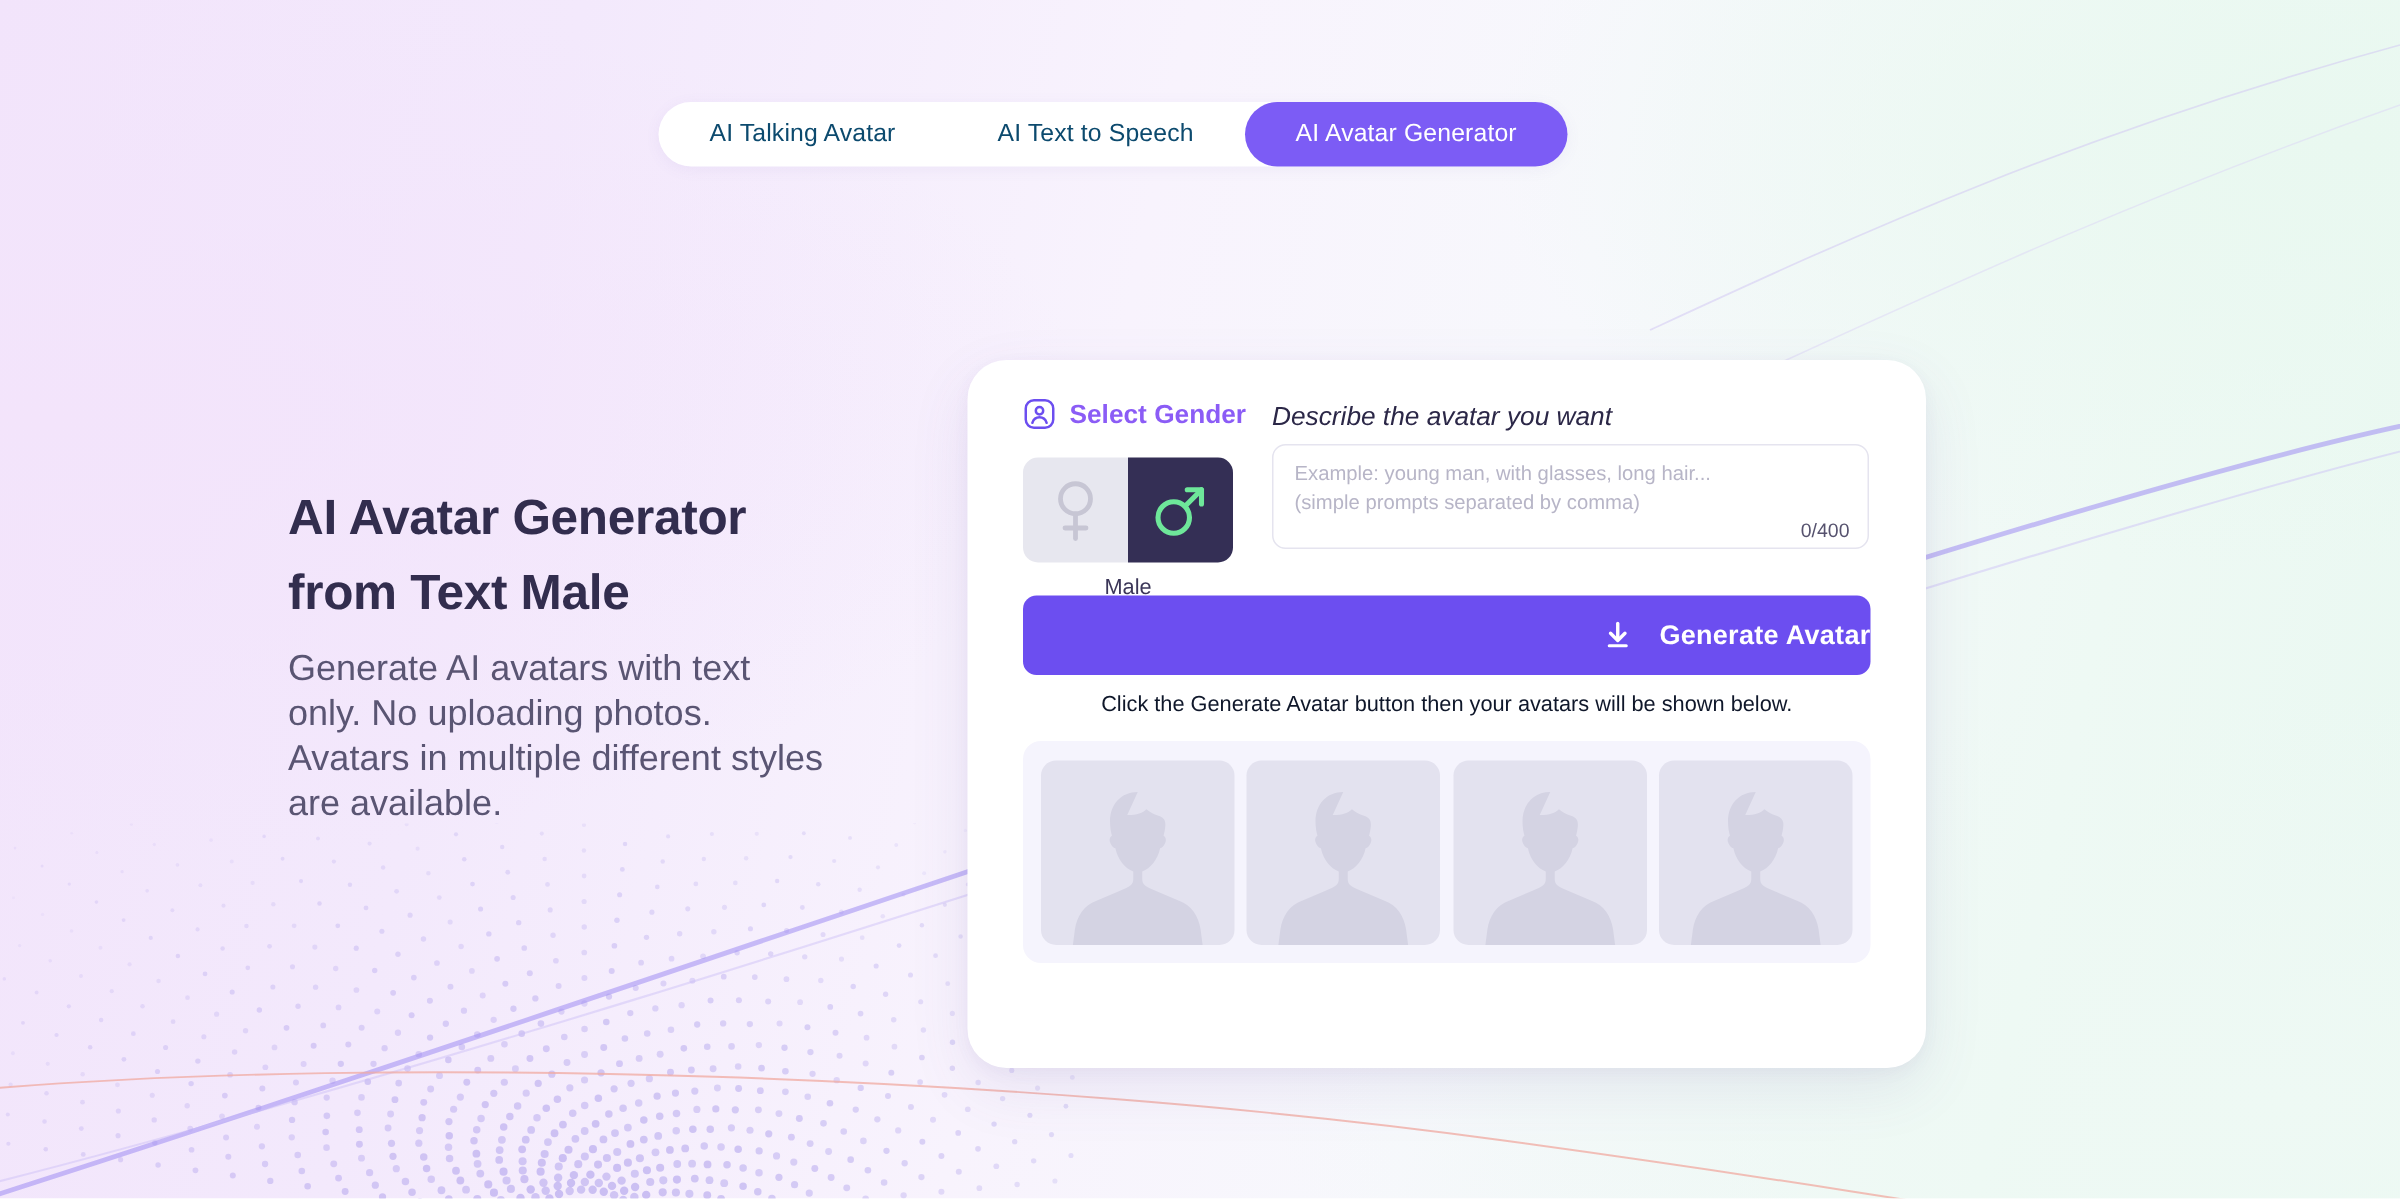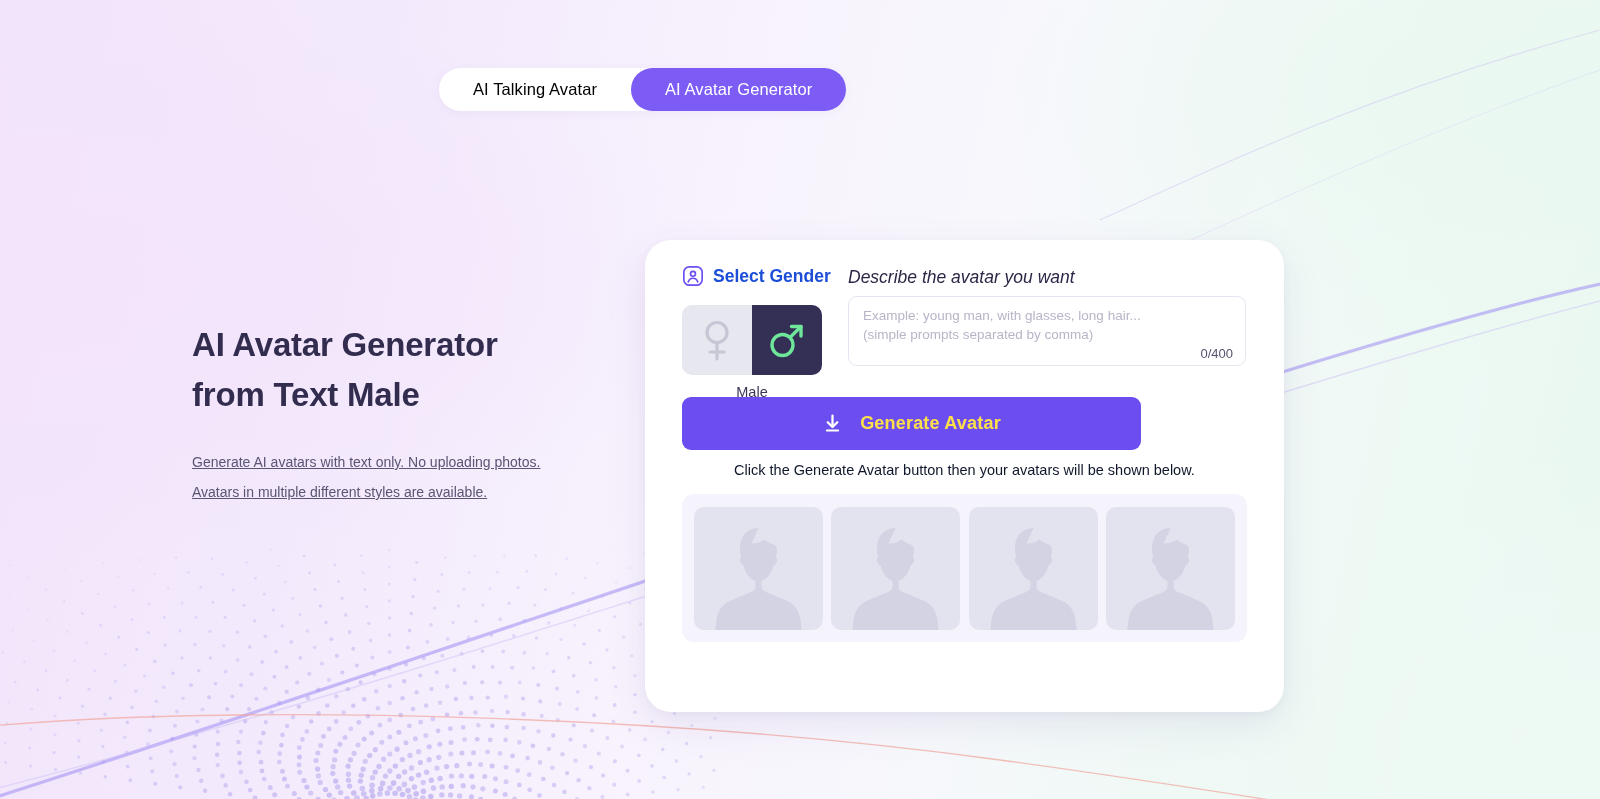--- a/index.html
+++ b/index.html
@@ -46,67 +46,66 @@
     border-radius: 22px;
     display: flex;
     align-items: center;
     box-shadow: 0 2px 10px rgba(120,100,190,.07);
   }
   .tab {
     height: 43px;
     display: flex; align-items: center; justify-content: center;
     padding: 0 34px;
     font-size: 16.5px;
-    color: #000000;
+    color: #0c4a6e;
     border-radius: 22px;
     white-space: nowrap;
     cursor: pointer;
     letter-spacing: .1px;
   }
   .tab.active {
     background: #7c5cf5;
     color: #ffffff;
   }
 
   
   #hero { position: absolute; left: 192px; top: 320px; width: 360px; }
   #hero-title {
     font-size: 33px;
     line-height: 50px;
     font-weight: bold;
     color: #322d4e;
     letter-spacing: -.2px;
   }
   #hero-sub {
-    margin-top: 27px;
-    font-size: 14px;
+    margin-top: 11px;
+    font-size: 24px;
     line-height: 30px;
     color: #5a5573;
-    text-decoration: underline;
   }
 
   
   #card {
     position: absolute;
     left: 645px; top: 240px;
     width: 639px; height: 472px;
     background: #ffffff;
     border-radius: 26px;
     box-shadow: 0 14px 40px rgba(98,80,160,.10), 0 3px 10px rgba(98,80,160,.05);
   }
 
   
   #card-head {
     position: absolute; left: 37px; top: 25px;
     display: flex; align-items: center;
   }
   #gender-icon { width: 22px; height: 22px; display: block; }
   #gender-head-label {
     margin-left: 9px;
-    font-size: 17.5px; font-weight: bold; color: #1d4ed8;
+    font-size: 17.5px; font-weight: bold; color: #8b5cf6;
     white-space: nowrap;
   }
   #prompt-head-label {
     position: absolute; left: 203px; top: 27px;
     font-size: 17.5px; color: #2b2747;
     white-space: nowrap;
     font-style: italic;
   }
 
   
@@ -153,26 +152,26 @@
   }
   #prompt-input::placeholder { color: #b7b5c7; }
   #char-counter {
     position: absolute; right: 12px; bottom: 4px;
     font-size: 13px; color: #56526e;
   }
 
   
   #generate-button {
     position: absolute; left: 37px; top: 157px;
-    width: 459px; height: 53px;
+    width: 565px; height: 53px;
     background: #6c4ef0;
     border: 0; border-radius: 9px;
-    display: flex; align-items: center; justify-content: center;
+    display: flex; align-items: center; justify-content: flex-end;
     cursor: pointer;
-    color: #fde047;
+    color: #ffffff;
   }
   #download-icon { width: 21px; height: 21px; display: block; }
   #generate-label {
     margin-left: 17px;
     font-size: 18px; font-weight: bold; letter-spacing: .2px;
   }
 
   #hint-text {
     position: absolute; left: 37px; top: 222px;
     width: 565px; text-align: center;
@@ -879,20 +878,21 @@
   <svg class="deco" id="deco-curves" viewBox="0 0 1600 799">
     <path d="M -10 799 C 300 700 700 560 1100 430 C 1340 352 1520 300 1620 280" fill="none" stroke="#9f8cf2" stroke-width="3.2" opacity=".55"></path>
     <path d="M -10 790 C 320 706 720 572 1120 444 C 1350 370 1530 318 1620 296" fill="none" stroke="#c9bdf6" stroke-width="1.4" opacity=".45"></path>
     <path d="M -10 726 C 260 703 680 716 1000 760 C 1250 794 1450 830 1620 856" fill="none" stroke="#f0a9a0" stroke-width="1.3" opacity=".75"></path>
     <path d="M 1100 220 C 1230 160 1380 90 1600 30" fill="none" stroke="#cfc3f4" stroke-width="1.1" opacity=".5"></path>
     <path d="M 1180 245 C 1300 190 1430 130 1600 70" fill="none" stroke="#d9d0f7" stroke-width="1" opacity=".45"></path>
   </svg>
 
   <div id="tabbar">
     <div class="tab">AI Talking Avatar</div>
+    <div class="tab">AI Text to Speech</div>
     <div class="tab active">AI Avatar Generator</div>
   </div>
 
   <div id="hero">
     <h1 id="hero-title">
       <span>AI Avatar Generator</span><br>
       <span>from Text Male</span>
     </h1>
     <p id="hero-sub">Generate AI avatars with text only. No uploading photos. Avatars in multiple different styles are available.</p>
   </div>

